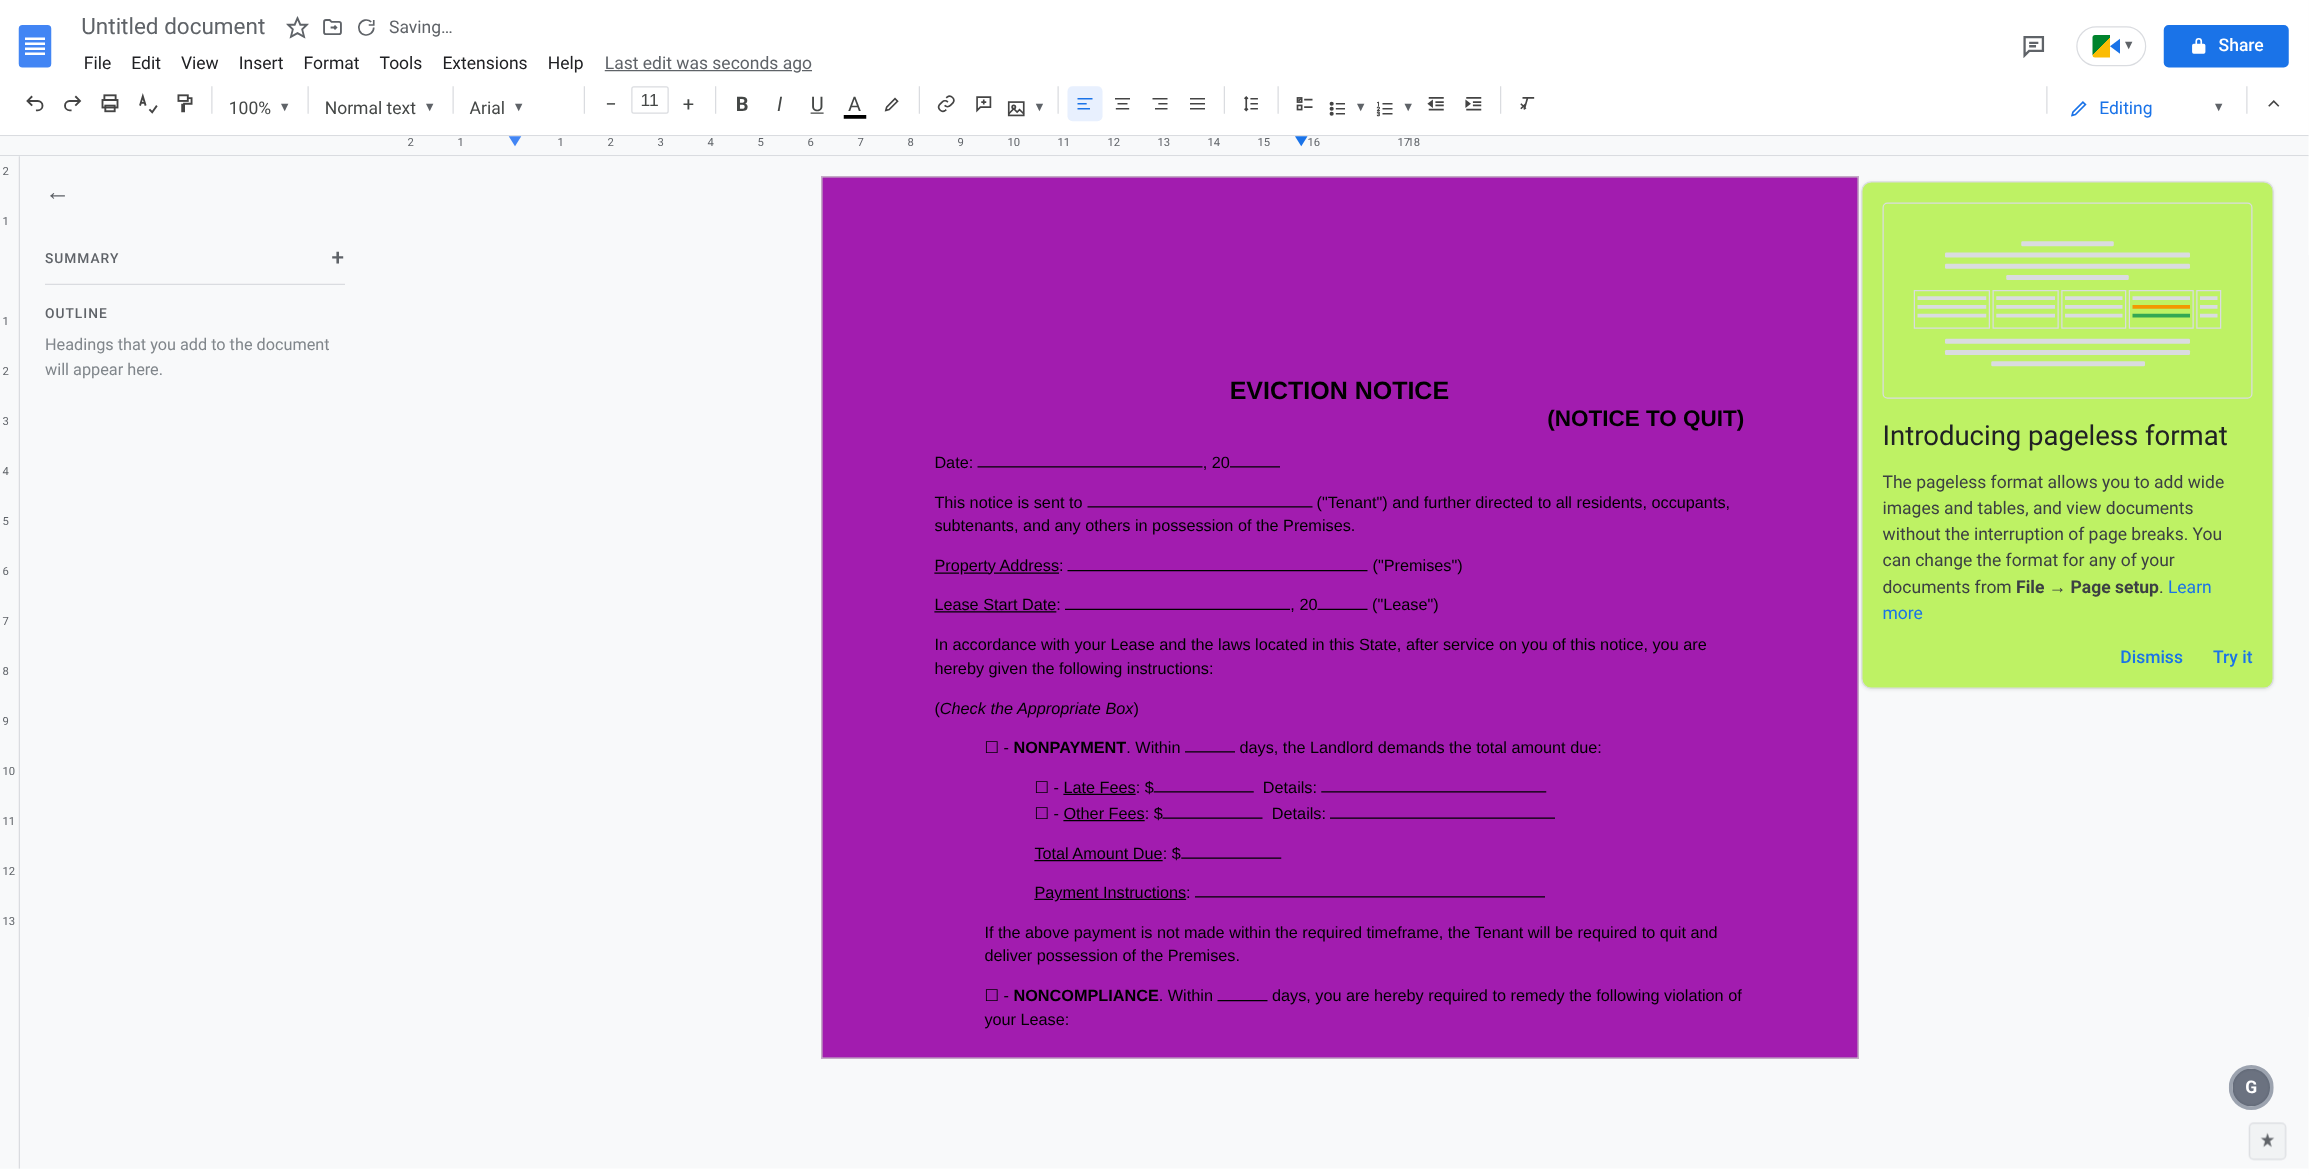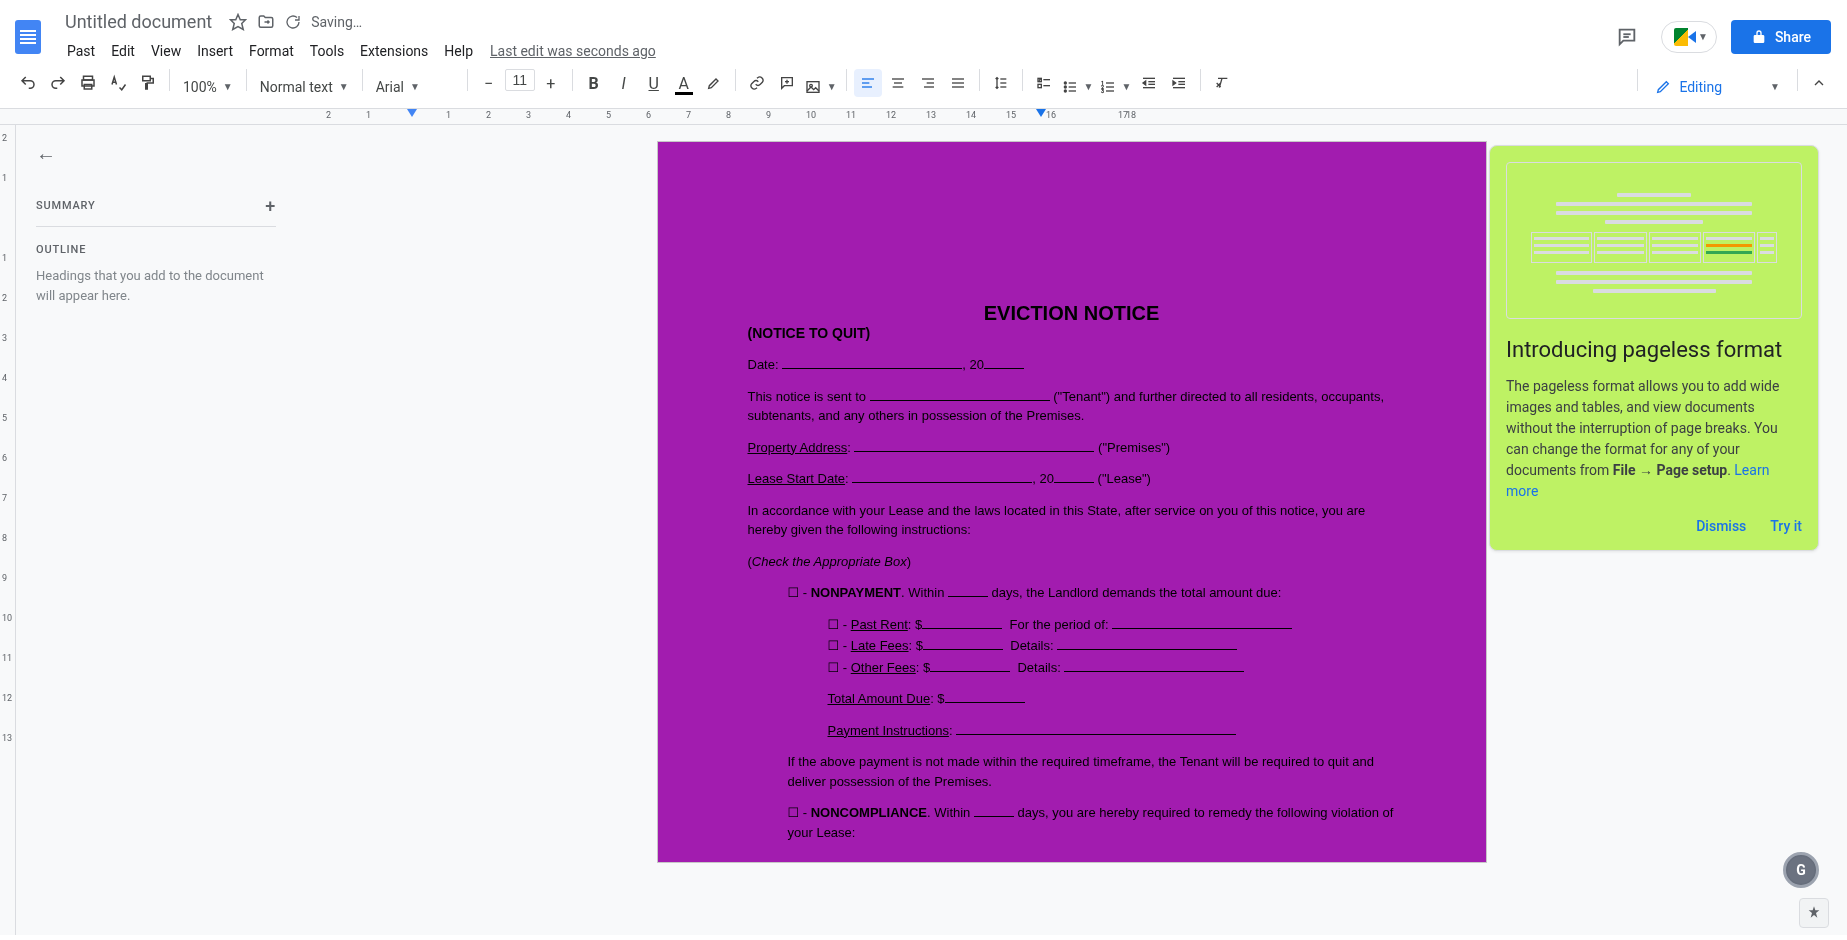--- a/index.html
+++ b/index.html
@@ -54,21 +54,21 @@
 .sidebar-back { color: #5f6368; cursor: pointer; font-size: 20px; margin-bottom: 20px; display:inline-block; }
 .sidebar-label { display: flex; justify-content: space-between; align-items: center; font-size: 11px; font-weight: 500; letter-spacing: 0.8px; color: #5f6368; padding: 10px 0; border-bottom: 1px solid #dadce0; }
 .sidebar-plus { font-size: 18px; cursor: pointer; color:#5f6368; }
 .outline-label { font-size: 11px; font-weight: 500; letter-spacing: 0.8px; color: #5f6368; padding: 16px 0 10px; }
 .outline-empty { font-size: 13px; color: #80868b; line-height: 1.5; }
 
 
 .doc-area { flex: 1; overflow: auto; padding: 16px 0; display: flex; justify-content: center; align-items: flex-start; }
 .page { width: 830px; background: #a21caf; border: 1px solid #c7c7c7; padding: 160px 90px 20px; font-family: Arial, sans-serif; color: #000; }
 .doc-h1 { text-align: center; font-size: 20px; font-weight: bold; }
-.doc-h2 { text-align: left; font-size: 14px; font-weight: bold; margin-bottom: 14px; }
+.doc-h2 { text-align: right; font-size: 18px; font-weight: bold; margin-bottom: 14px; }
 .doc-p { font-size: 13px; line-height: 1.5; margin-bottom: 12px; }
 .doc-indent { margin-left: 40px; }
 .doc-indent2 { margin-left: 80px; }
 .u { text-decoration: underline; }
 .i { font-style: italic; }
 .blank { display: inline-block; border-bottom: 1px solid #000; min-width: 80px; height: 13px; vertical-align: baseline; }
 .blank-sm { min-width: 40px; }
 .blank-lg { min-width: 180px; }
 
 
@@ -118,21 +118,21 @@
           </svg>
         </span>
       <span class="title-icon">
           <svg width="16" height="16" viewBox="0 0 24 24" fill="none" stroke="#5f6368" stroke-width="2">
             <path d="M21 12a9 9 0 1 1-3-6.7M21 3v6h-6"></path>
           </svg>
         </span>
       <span class="saving">Saving…</span>
     </div>
     <div class="menu-row">
-      <span class="menu-item">Past</span>
+      <span class="menu-item">File</span>
       <span class="menu-item">Edit</span>
       <span class="menu-item">View</span>
       <span class="menu-item">Insert</span>
       <span class="menu-item">Format</span>
       <span class="menu-item">Tools</span>
       <span class="menu-item">Extensions</span>
       <span class="menu-item">Help</span>
       <span class="last-edit">Last edit was seconds ago</span>
     </div>
   </div>
@@ -416,21 +416,20 @@
     <div class="page">
       <div class="doc-h1">EVICTION NOTICE</div>
       <div class="doc-h2">(NOTICE TO QUIT)</div>
       <div class="doc-p"><span>Date:</span> <span class="blank blank-lg"></span><span>, 20</span><span class="blank blank-sm"></span></div>
       <div class="doc-p"><span>This notice is sent to</span> <span class="blank blank-lg"></span> <span>("Tenant") and further directed to all residents, occupants, subtenants, and any others in possession of the Premises.</span></div>
       <div class="doc-p"><span class="u">Property Address</span>: <span class="blank" style="min-width:240px"></span> <span>("Premises")</span></div>
       <div class="doc-p"><span class="u">Lease Start Date</span>: <span class="blank blank-lg"></span><span>, 20</span><span class="blank blank-sm"></span> <span>("Lease")</span></div>
       <div class="doc-p">In accordance with your Lease and the laws located in this State, after service on you of this notice, you are hereby given the following instructions:</div>
       <div class="doc-p">(<span class="i">Check the Appropriate Box</span>)</div>
       <div class="doc-p doc-indent">☐ - <b>NONPAYMENT</b><span>. Within</span> <span class="blank blank-sm"></span> <span>days, the Landlord demands the total amount due:</span></div>
-      <div class="doc-p doc-indent2" style="margin-bottom:2px">☐ - <span class="u">Past Rent</span>: $<span class="blank"></span> &nbsp;<span>For the period of:</span> <span class="blank blank-lg"></span></div>
       <div class="doc-p doc-indent2" style="margin-bottom:2px">☐ - <span class="u">Late Fees</span>: $<span class="blank"></span> &nbsp;<span>Details:</span> <span class="blank blank-lg"></span></div>
       <div class="doc-p doc-indent2">☐ - <span class="u">Other Fees</span>: $<span class="blank"></span> &nbsp;<span>Details:</span> <span class="blank blank-lg"></span></div>
       <div class="doc-p doc-indent2"><span class="u">Total Amount Due</span>: $<span class="blank"></span></div>
       <div class="doc-p doc-indent2"><span class="u">Payment Instructions</span>: <span class="blank" style="min-width:280px"></span></div>
       <div class="doc-p doc-indent">If the above payment is not made within the required timeframe, the Tenant will be required to quit and deliver possession of the Premises.</div>
       <div class="doc-p doc-indent" style="margin-bottom:0">☐ - <b>NONCOMPLIANCE</b><span>. Within</span> <span class="blank blank-sm"></span> <span>days, you are hereby required to remedy the following violation of your Lease:</span></div>
     </div>
   </div>
 
   <div class="callout">

